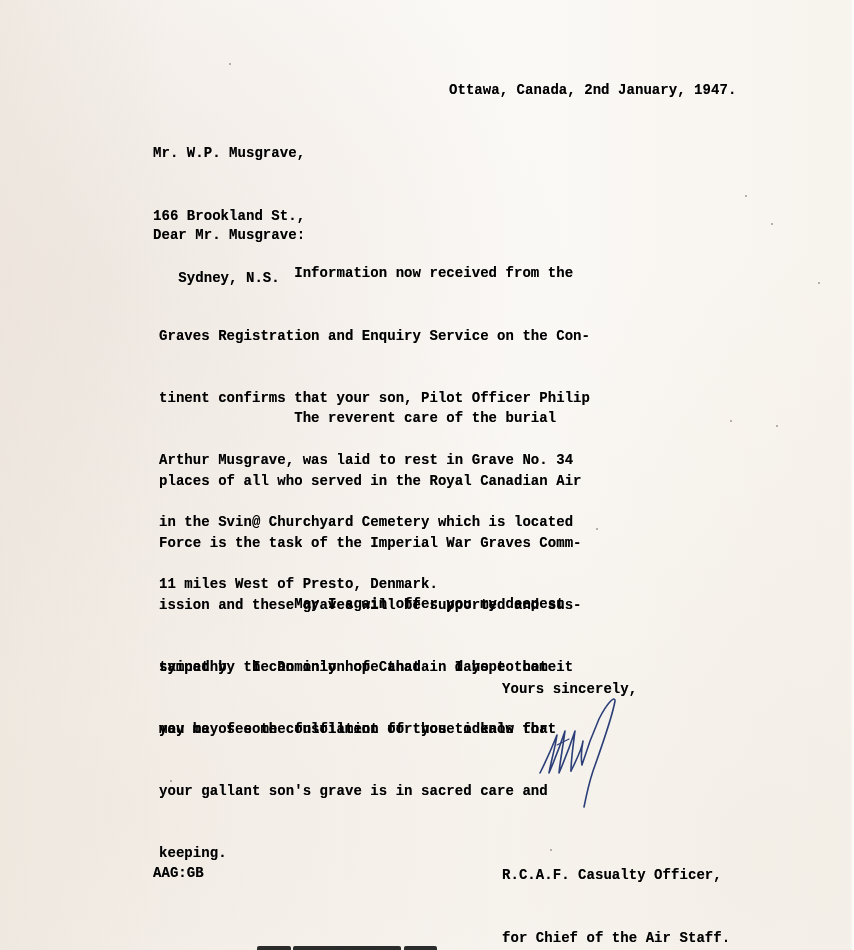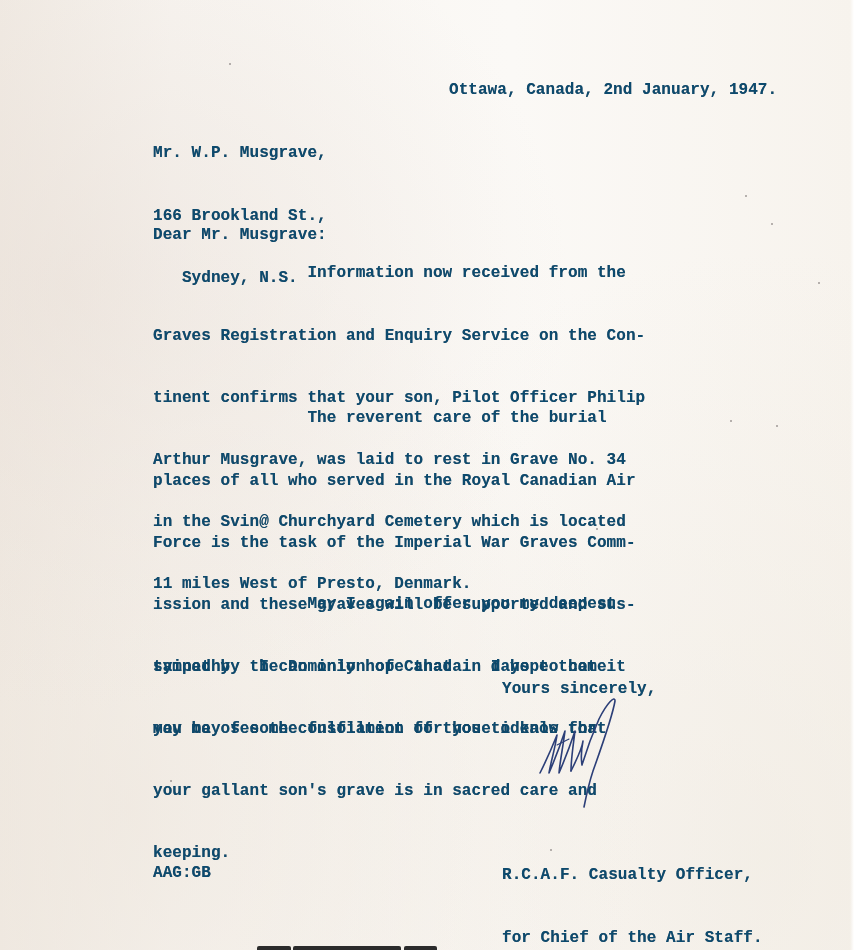--- a/index.html
+++ b/index.html
@@ -26,34 +26,34 @@
   }
   .page-edge {
     position: absolute;
     right: 0; top: 0;
     width: 4px; height: 950px;
     background: linear-gradient(90deg, rgba(255,255,255,0), #ffffff);
   }
   .tw {
     position: absolute;
     font-family: "Liberation Mono", "DejaVu Sans Mono", monospace;
-    font-size: 16px;
+    font-size: 14px;
     line-height: 20.7px;
-    color: #0c4a6e;
+    color: #000000;
     white-space: pre;
     letter-spacing: 0.05px;
     font-weight: bold;
     text-shadow: 0 0 0.6px rgba(40,40,50,0.55);
   }
   .line { display: block; height: 20.7px; }
 
   .date { left: 449px; top: 39px; }
   .address { left: 153px; top: 102px; text-align: center; }
   .salutation { left: 153px; top: 184px; text-align: center; }
-  .para { left: 153px; font-family: Liberation Mono, monospace; }
+  .para { left: 159px; font-family: Liberation Mono, monospace; }
   .p1 { top: 222px; }
   .p2 { top: 367px; }
   .p3 { top: 553px; }
   .closing { left: 502px; top: 638px; }
   .sig-block { left: 502px; top: 824px; }
   .ref { left: 153px; top: 822px; }
 
   .signature {
     position: absolute;
     left: 535px;

